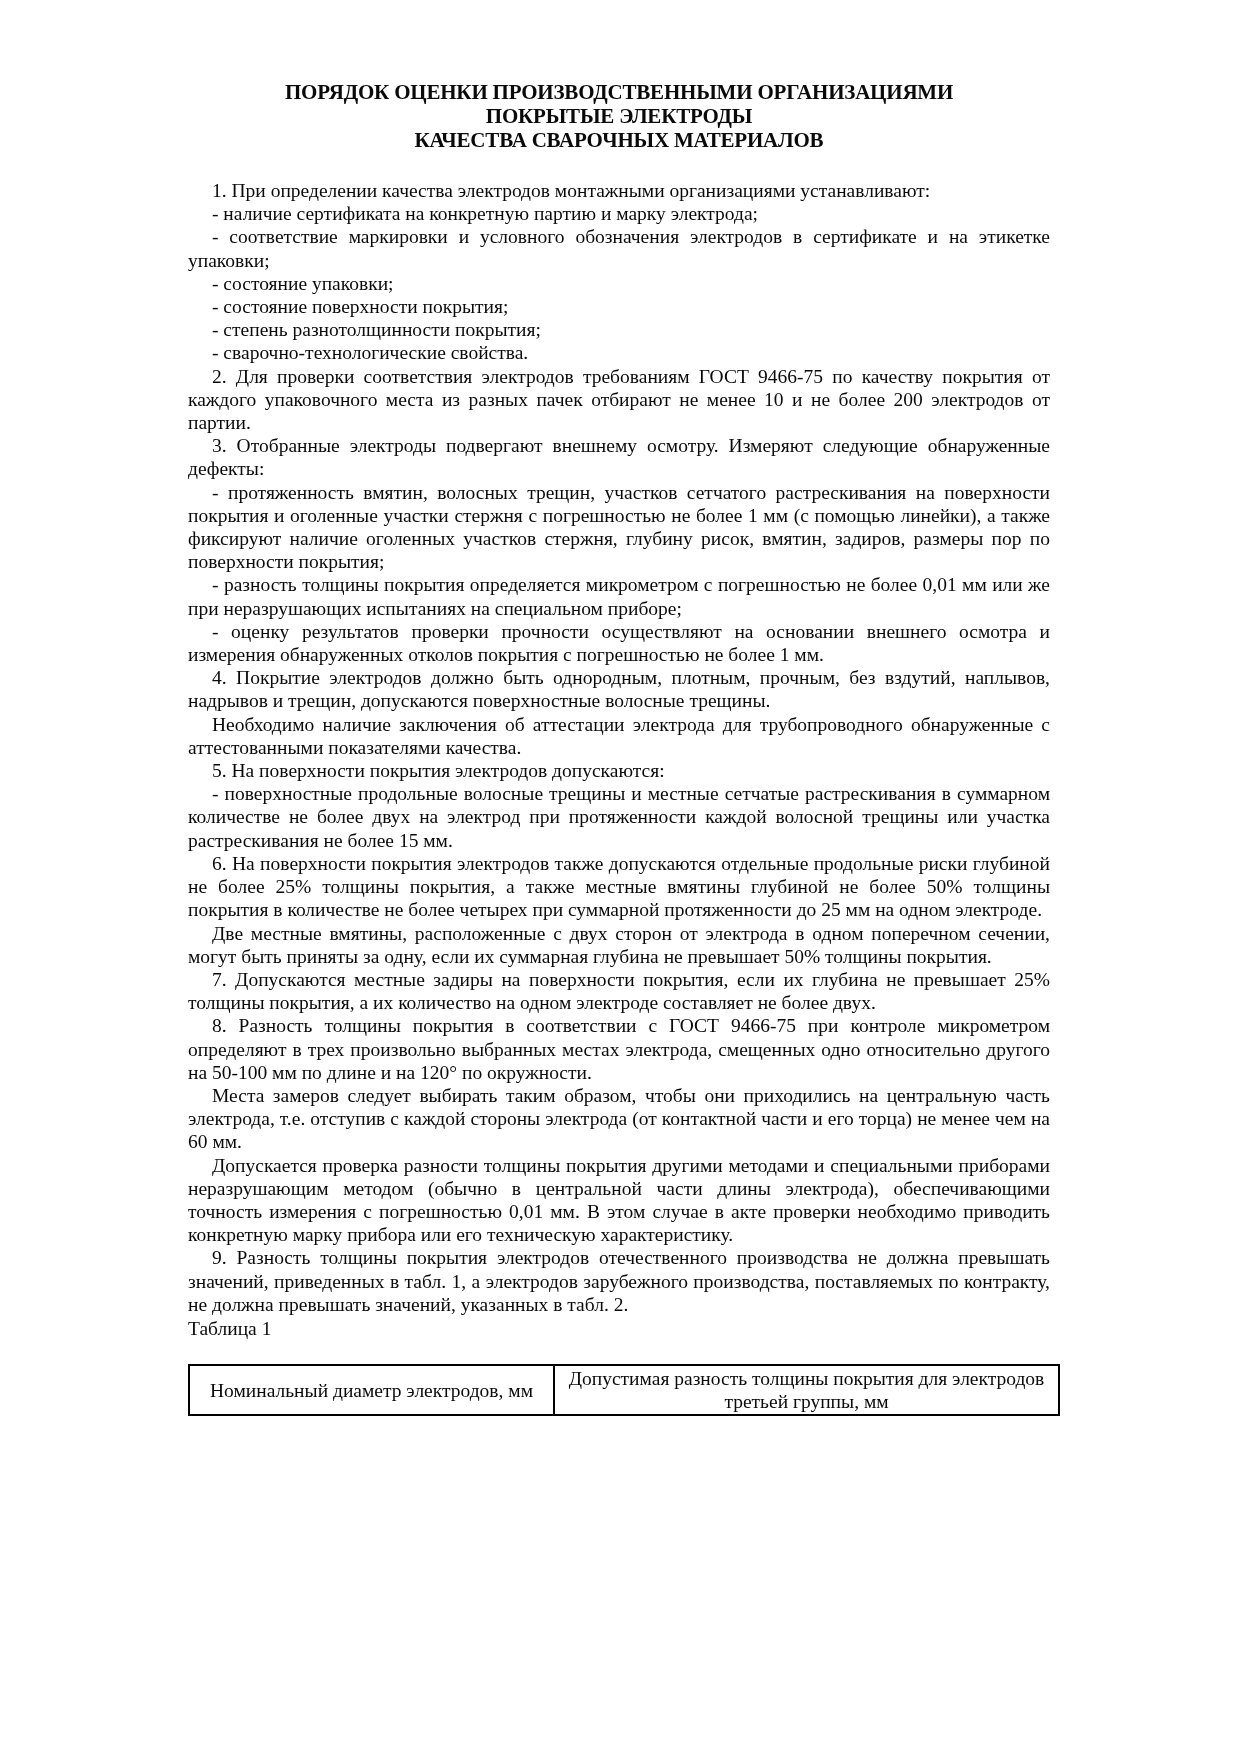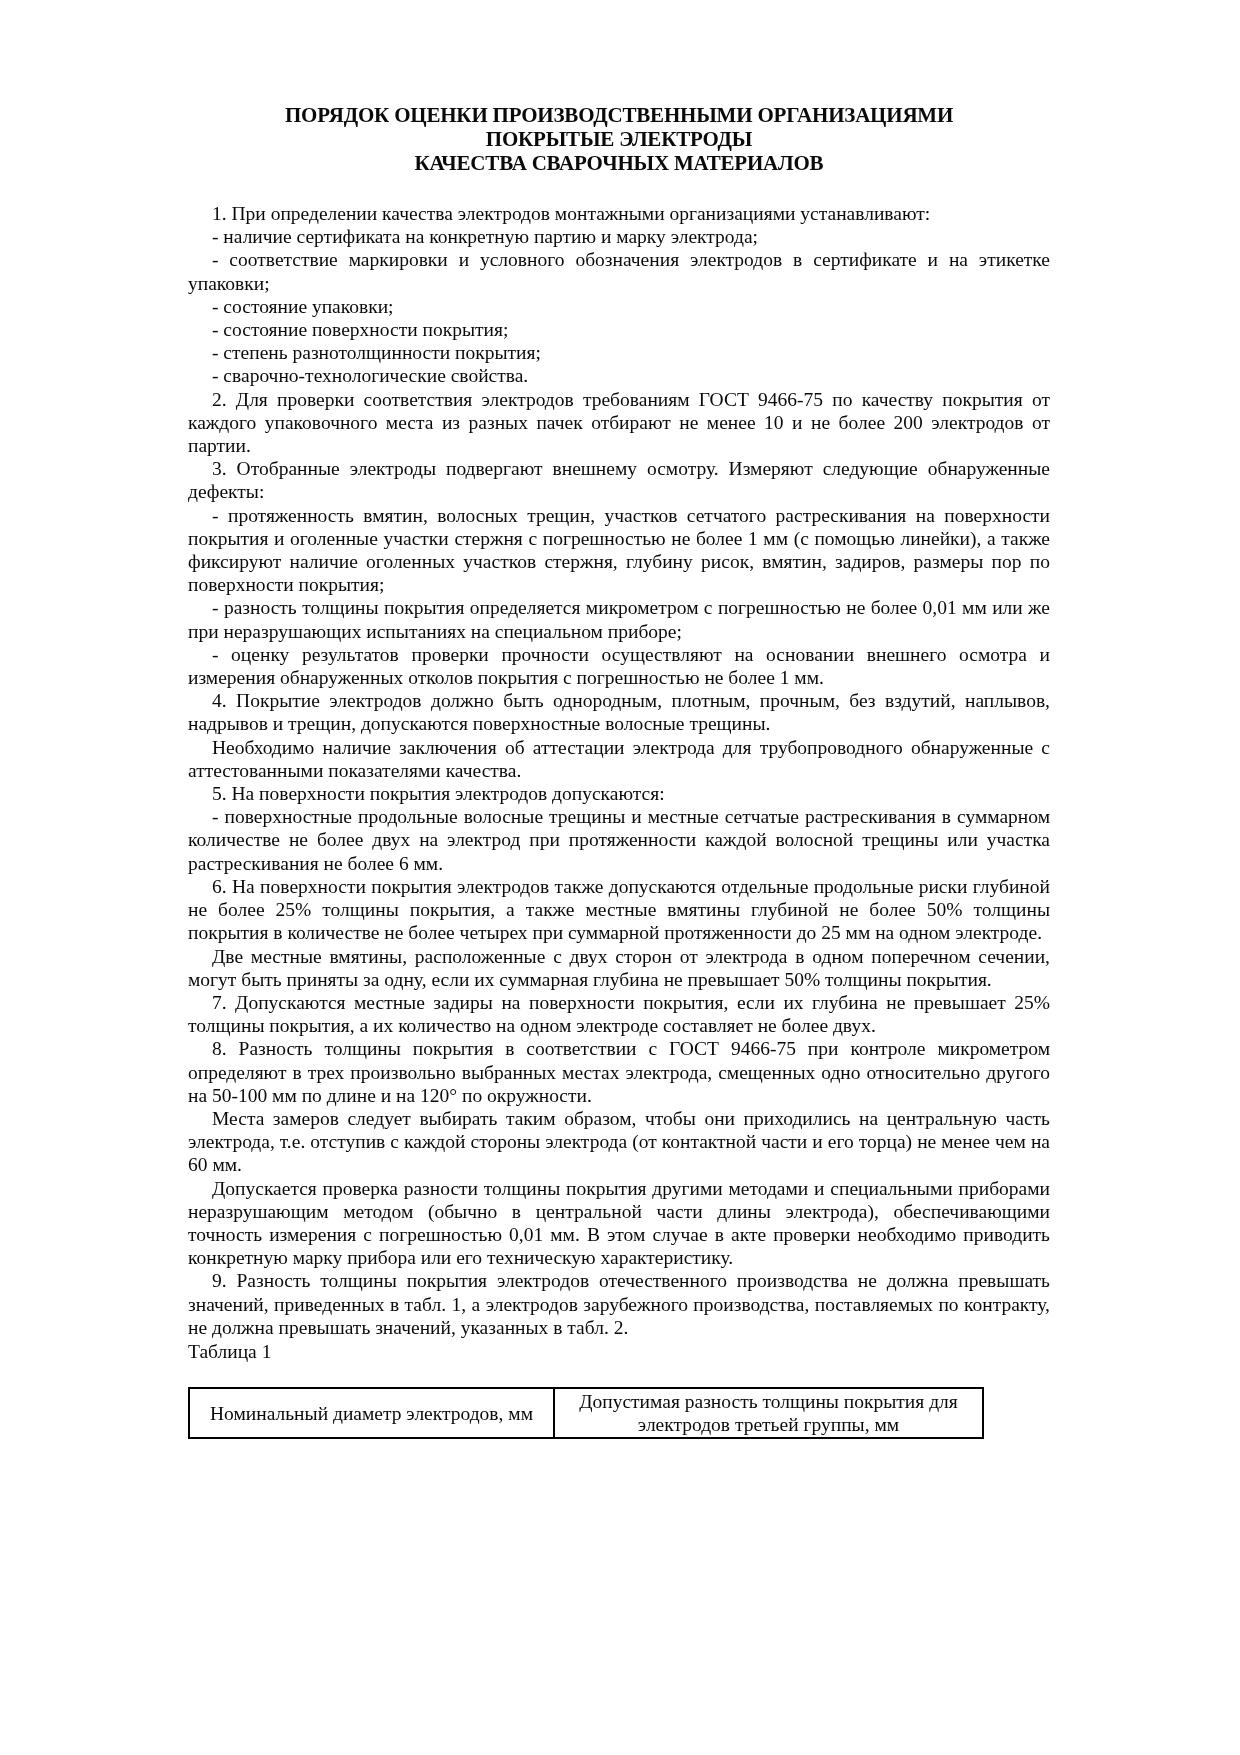--- a/index.html
+++ b/index.html
@@ -11,21 +11,21 @@
     width: 1240px;
     height: 1755px;
     font-family: "Liberation Serif", "DejaVu Serif", serif;
     color: #0a0a0a;
     overflow: hidden;
   }
   .doc {
     box-sizing: border-box;
     width: 1240px;
     height: 1755px;
-    padding: 103px 190px 0 188px;
+    padding: 80px 190px 0 188px;
   }
   .title {
     margin: 0 0 27px 0;
     font-size: 21px;
     font-weight: bold;
     line-height: 24px;
     text-align: center;
     letter-spacing: -0.2px;
   }
   .title .tline { display: block; }
@@ -40,21 +40,21 @@
     text-align-last: left;
   }
   .tcaption {
     margin-top: 1px;
     font-size: 19.5px;
     line-height: 23.2px;
     text-align: left;
   }
   table.t1 {
     margin-top: 24px;
-    width: 796px;
+    width: 872px;
     border-collapse: collapse;
     table-layout: fixed;
   }
   table.t1 td {
     border: 2px solid #000000;
     font-size: 19.5px;
     line-height: 23px;
     text-align: center;
     vertical-align: middle;
     padding: 1px 6px;
@@ -81,21 +81,21 @@
     <p class="para">- степень разнотолщинности покрытия;</p>
     <p class="para">- сварочно-технологические свойства.</p>
     <p class="para">2. Для проверки соответствия электродов требованиям ГОСТ 9466-75 по качеству покрытия от каждого упаковочного места из разных пачек отбирают не менее 10 и не более 200 электродов от партии.</p>
     <p class="para">3. Отобранные электроды подвергают внешнему осмотру. Измеряют следующие обнаруженные дефекты:</p>
     <p class="para">- протяженность вмятин, волосных трещин, участков сетчатого растрескивания на поверхности покрытия и оголенные участки стержня с погрешностью не более 1 мм (с помощью линейки), а также фиксируют наличие оголенных участков стержня, глубину рисок, вмятин, задиров, размеры пор по поверхности покрытия;</p>
     <p class="para">- разность толщины покрытия определяется микрометром с погрешностью не более 0,01 мм или же при неразрушающих испытаниях на специальном приборе;</p>
     <p class="para">- оценку результатов проверки прочности осуществляют на основании внешнего осмотра и измерения обнаруженных отколов покрытия с погрешностью не более 1 мм.</p>
     <p class="para">4. Покрытие электродов должно быть однородным, плотным, прочным, без вздутий, наплывов, надрывов и трещин, допускаются поверхностные волосные трещины.</p>
     <p class="para">Необходимо наличие заключения об аттестации электрода для трубопроводного обнаруженные с аттестованными показателями качества.</p>
     <p class="para">5. На поверхности покрытия электродов допускаются:</p>
-    <p class="para">- поверхностные продольные волосные трещины и местные сетчатые растрескивания в суммарном количестве не более двух на электрод при протяженности каждой волосной трещины или участка растрескивания не более 6 мм.</p>
+    <p class="para">- поверхностные продольные волосные трещины и местные сетчатые растрескивания в суммарном количестве не более двух на электрод при протяженности каждой волосной трещины или участка растрескивания не более 15 мм.</p>
     <p class="para">6. На поверхности покрытия электродов также допускаются отдельные продольные риски глубиной не более 25% толщины покрытия, а также местные вмятины глубиной не более 50% толщины покрытия в количестве не более четырех при суммарной протяженности до 25 мм на одном электроде.</p>
     <p class="para">Две местные вмятины, расположенные с двух сторон от электрода в одном поперечном сечении, могут быть приняты за одну, если их суммарная глубина не превышает 50% толщины покрытия.</p>
     <p class="para">7. Допускаются местные задиры на поверхности покрытия, если их глубина не превышает 25% толщины покрытия, а их количество на одном электроде составляет не более двух.</p>
     <p class="para">8. Разность толщины покрытия в соответствии с ГОСТ 9466-75 при контроле микрометром определяют в трех произвольно выбранных местах электрода, смещенных одно относительно другого на 50-100 мм по длине и на 120° по окружности.</p>
     <p class="para">Места замеров следует выбирать таким образом, чтобы они приходились на центральную часть электрода, т.е. отступив с каждой стороны электрода (от контактной части и его торца) не менее чем на 60 мм.</p>
     <p class="para">Допускается проверка разности толщины покрытия другими методами и специальными приборами неразрушающим методом (обычно в центральной части длины электрода), обеспечивающими точность измерения с погрешностью 0,01 мм. В этом случае в акте проверки необходимо приводить конкретную марку прибора или его техническую характеристику.</p>
     <p class="para">9. Разность толщины покрытия электродов отечественного производства не должна превышать значений, приведенных в табл. 1, а электродов зарубежного производства, поставляемых по контракту, не должна превышать значений, указанных в табл. 2.</p>
   </div>
 
   <div class="tcaption">Таблица 1</div>

